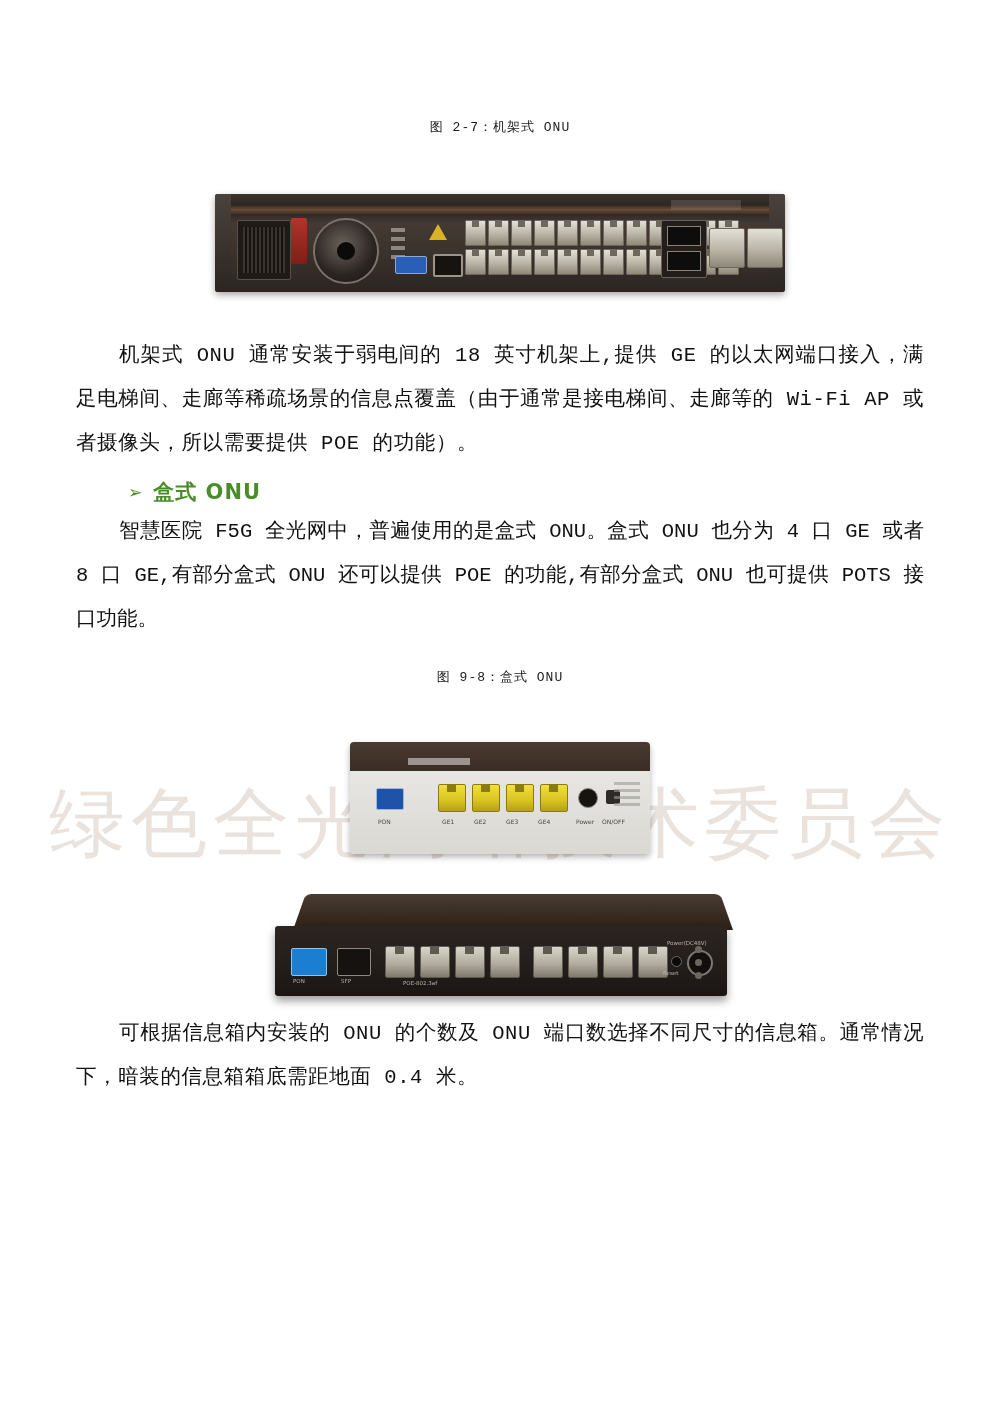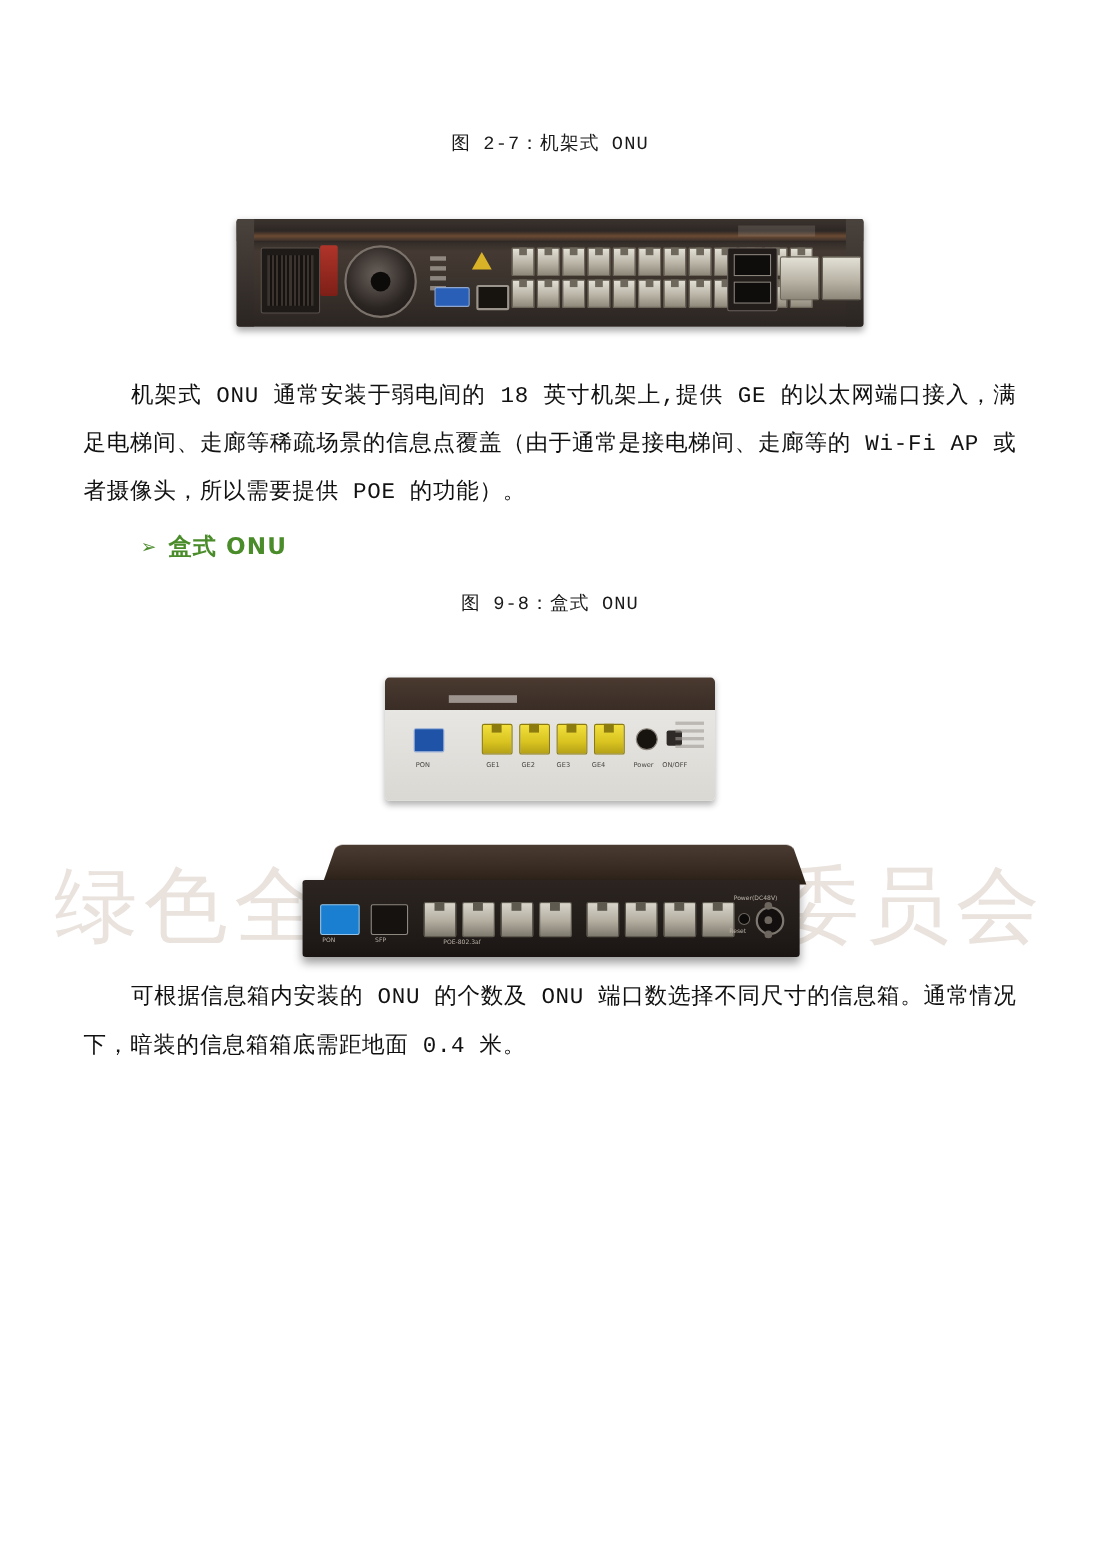--- a/index.html
+++ b/index.html
@@ -38,21 +38,21 @@
     pointer-events: none;
     user-select: none;
     z-index: 0;
   }
 
   .content { position: relative; z-index: 2; }
 
   .fig-caption {
     text-align: center;
     font-family: "Liberation Mono", monospace;
-    font-size: 17px;
+    font-size: 13px;
     letter-spacing: 1px;
     color: #1a1a1a;
   }
   .cap1 { margin-top: 118px; }
   .cap2 { margin-top: 26px; }
 
   p.body {
     font-family: "Liberation Mono", monospace;
     font-size: 20.5px;
     line-height: 44px;
@@ -343,20 +343,21 @@
         <div class="bigport b"></div>
       </div>
     </div>
 
     <p class="body" style="margin-top:42px">机架式 ONU 通常安装于弱电间的 18 英寸机架上,提供 GE 的以太网端口接入，满足电梯间、走廊等稀疏场景的信息点覆盖（由于通常是接电梯间、走廊等的 Wi-Fi AP 或者摄像头，所以需要提供 POE 的功能）。</p>
 
     <div class="bullet-head">
       <span class="arrow">➢</span><span>盒式 ONU</span>
     </div>
 
+    <p class="body tight">智慧医院 F5G 全光网中，普遍使用的是盒式 ONU。盒式 ONU 也分为 4 口 GE 或者 8 口 GE,有部分盒式 ONU 还可以提供 POE 的功能,有部分盒式 ONU 也可提供 POTS 接口功能。</p>
 
     <div class="fig-caption cap2">图 9-8：盒式 ONU</div>
 
     <div class="fig-wrap">
       <div class="boxonu">
         <div class="logo"></div>
         <div class="pon"></div>
         <div class="ge">
           <div class="p"></div>
           <div class="p"></div>

